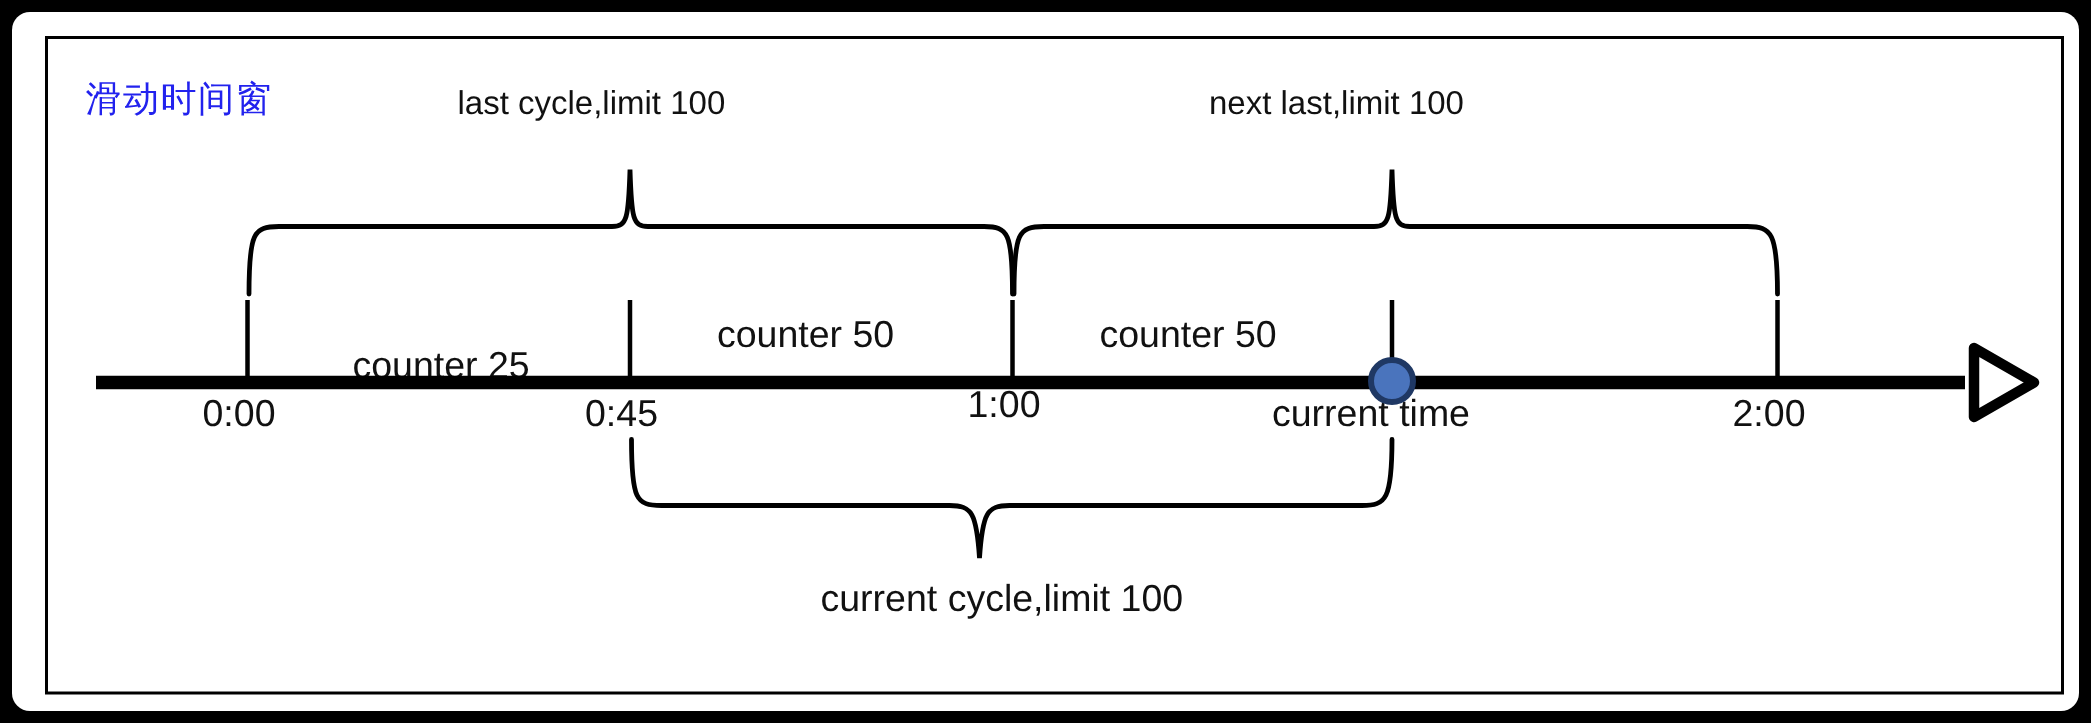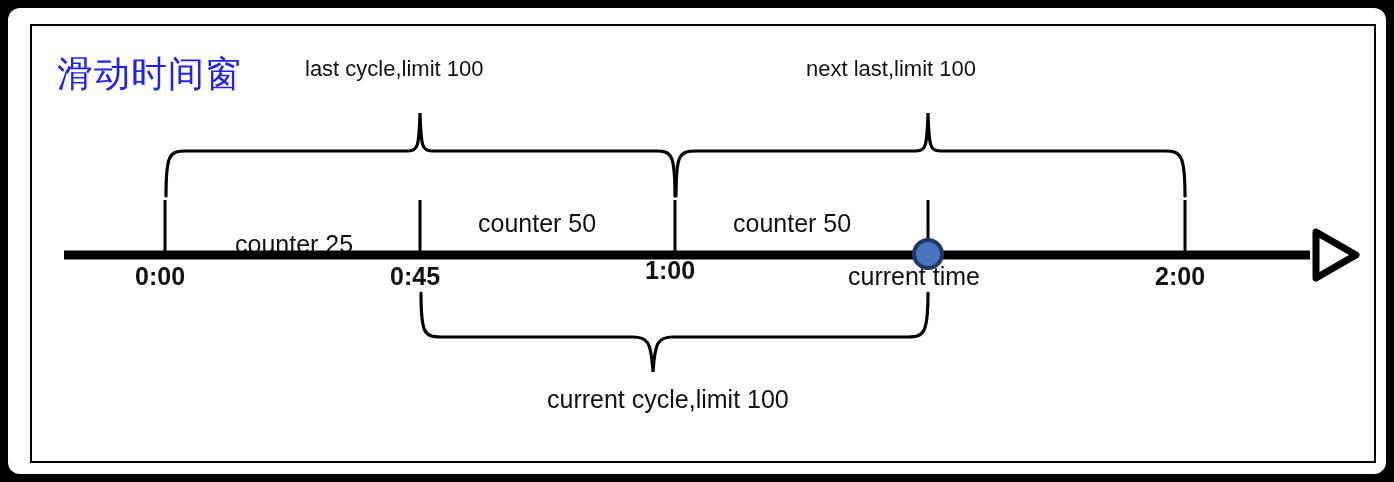--- a/index.html
+++ b/index.html
@@ -13,27 +13,27 @@
     background:#fff;border-radius:12px;overflow:hidden;
   }
   #inner-border{
     position:absolute;left:22px;top:16px;width:1346px;height:439px;
     border:2px solid #000;box-sizing:border-box;background:#fff;
   }
   #canvas{position:absolute;left:0;top:0;width:1394px;height:482px;}
   .lbl{position:absolute;white-space:nowrap;color:#111;}
   .title-cn{
     position:absolute;left:57px;top:50px;
-    font-size:36px;color:#2222ee;letter-spacing:1px;
+    font-size:24px;color:#2222ee;letter-spacing:1px;
     font-family:Liberation Serif, serif;
     white-space:nowrap;
   }
   .cycle-top{font-size:22px;}
   .counter{font-size:25px;}
-  .tick-lbl{font-size:25px;font-weight:bold;}
+  .tick-lbl{font-size:25px;}
   .ct-lbl{font-size:25px;}
   .cycle-bottom{font-size:25px;}
 </style>
 </head>
 <body>
 
 <div id="frame">
   <div id="card">
     <div id="inner-border"></div>
   </div>

